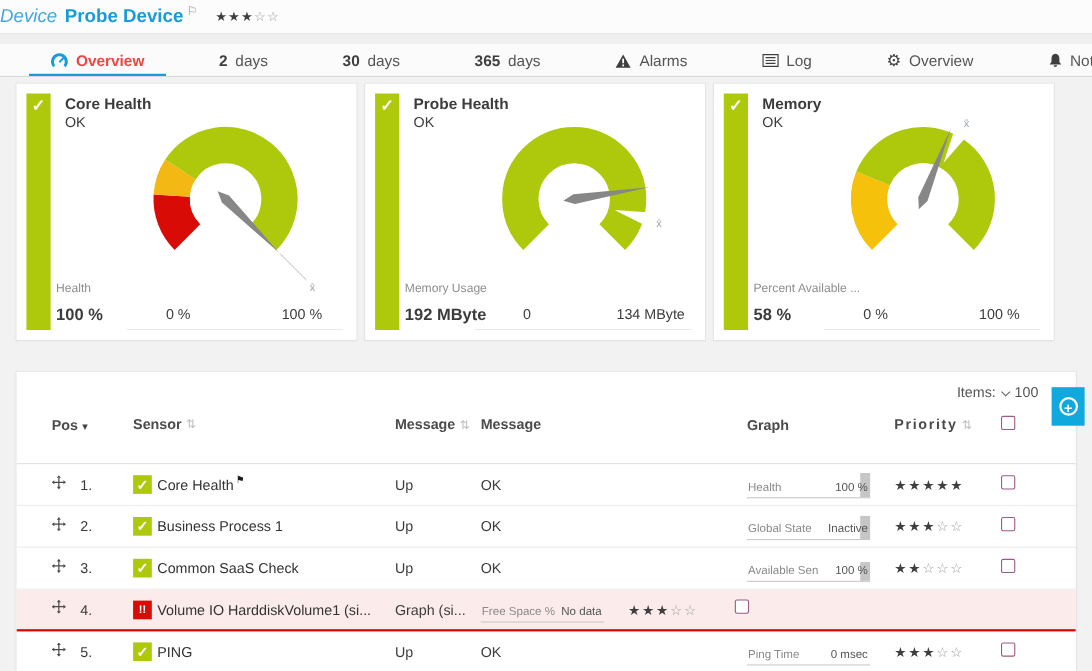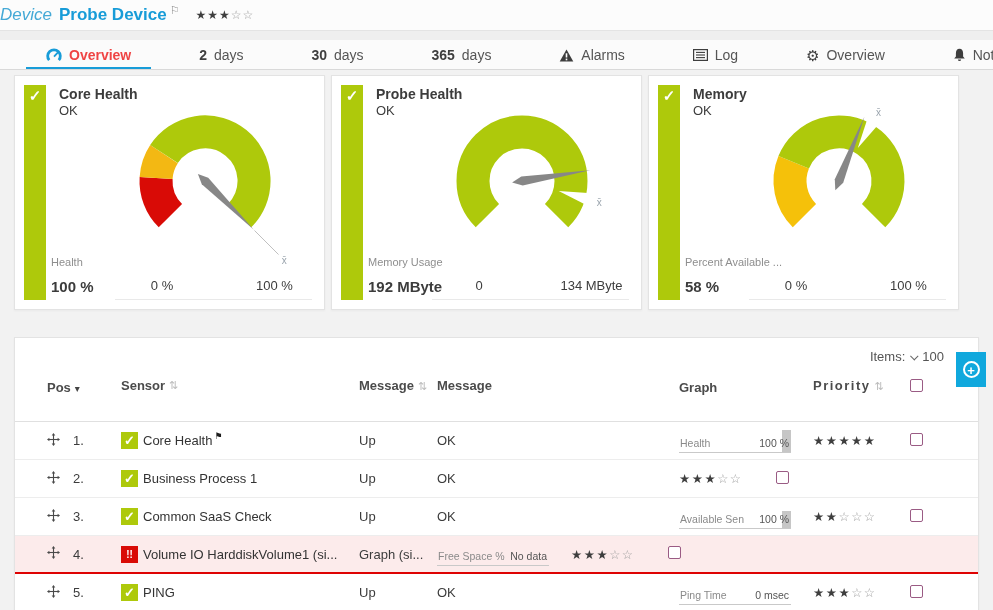--- a/index.html
+++ b/index.html
@@ -283,20 +283,27 @@
       </svg>
     </div>
     <div class="c-pos">2.</div>
     <div class="c-sensor">
       <span class="sensor-icon icon-ok">✓</span>
       <span class="sensor-name">Business Process 1</span>
 
     </div>
     <div class="c-status">Up</div>
     <div class="c-message">OK</div>
+    <div class="c-graph">
+      <div class="mini">
+        <span class="mini-label">Global State</span>
+        <span class="mini-value">Inactive</span>
+        <span class="mini-bar" style="height: 21px;"></span>
+      </div>
+    </div>
     <div class="c-priority"><span class="st-f">★★★</span><span class="st-e">☆☆</span></div>
     <div class="c-check"><input type="checkbox" style=""></div>
   </div>
       <div class="trow">
     <div class="c-move">
       <svg width="13" height="13" viewBox="0 0 13 13">
         <g stroke="#4a4a4a" stroke-width="1.1">
               <line x1="6.5" y1="2" x2="6.5" y2="11"></line>
               <line x1="2" y1="6.5" x2="11" y2="6.5"></line>
             </g>

